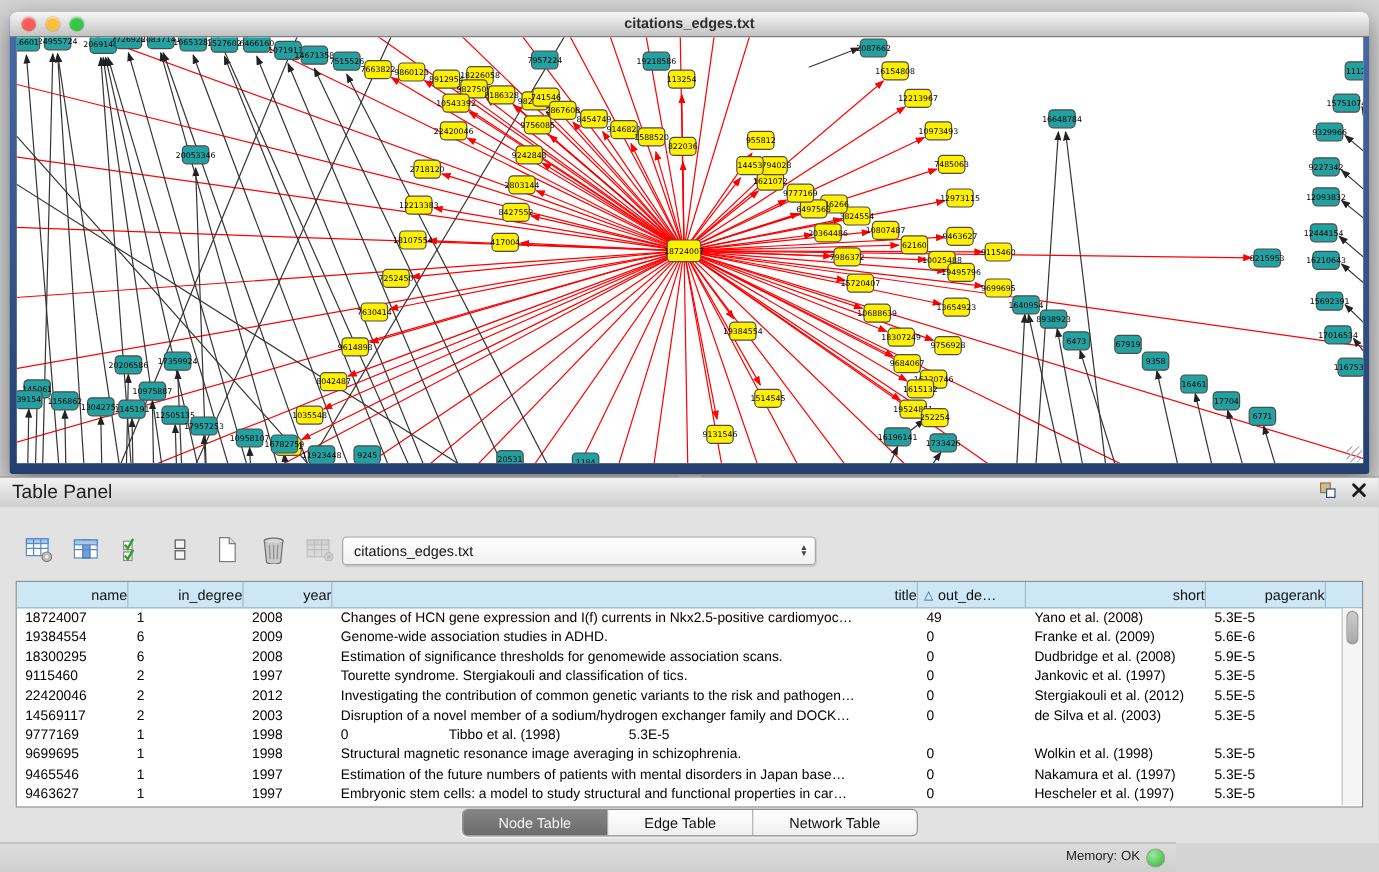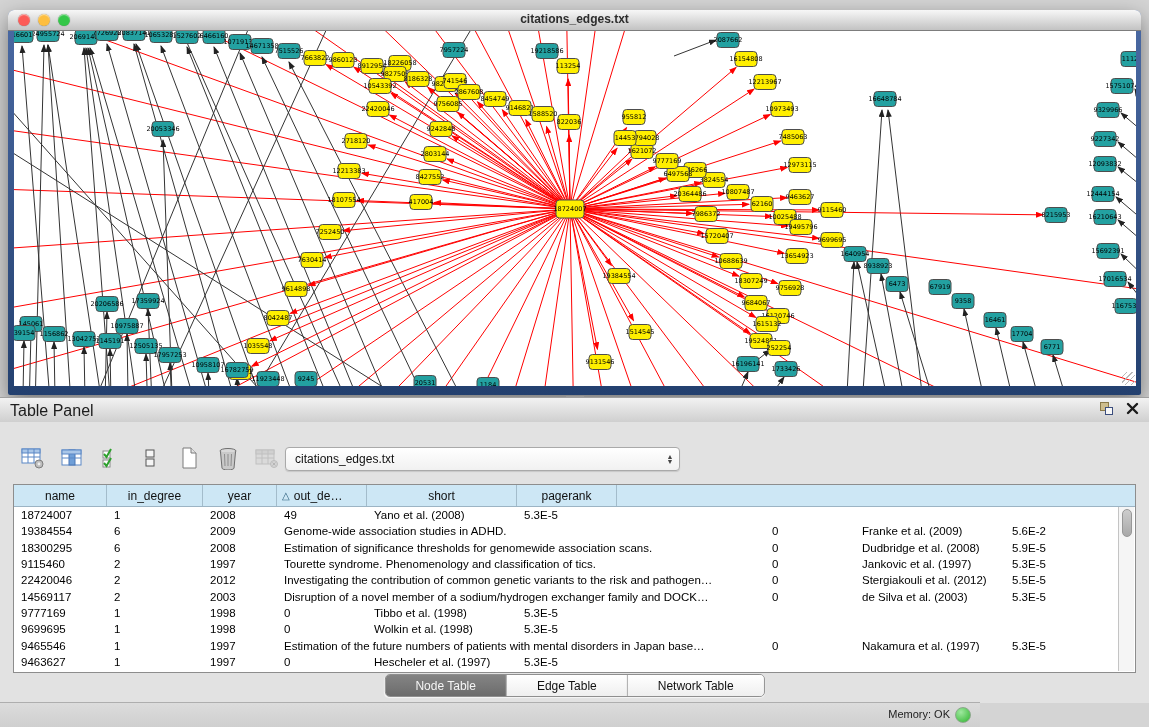--- a/index.html
+++ b/index.html
@@ -35,21 +35,21 @@
   .toolbar{position:absolute;left:18px;top:22px;display:flex;align-items:center;gap:9px;}
   .tbtn{width:30px;height:28px;border:none;background:transparent;display:flex;align-items:center;justify-content:center;padding:0;}
   .fx{font-family:"Liberation Serif",serif;font-style:italic;font-weight:bold;font-size:14px;color:#111;}
   .dropdown{position:absolute;left:285px;top:25px;width:393px;height:22px;background:linear-gradient(#ffffff,#f1f1f1);
         border:1px solid #a9a9a9;border-radius:4px;display:flex;align-items:center;box-shadow:0 1px 1px rgba(0,0,0,.12);}
   .dropdown .val{flex:1;font-size:12px;color:#111;padding-left:9px;}
   .dd-arrows{width:18px;display:flex;flex-direction:column;align-items:center;line-height:5px;font-size:7px;color:#444;}
 
   .tablebox{position:absolute;left:13px;top:62px;width:1121px;height:187px;background:#fff;border:1px solid #8d8d8d;overflow:hidden;}
   .thr{display:flex;height:21px;background:#cde7f5;border-bottom:1px solid #9cb4c4;}
-  .th{display:flex;align-items:center;justify-content:center;font-size:12px;color:#111;
+  .th{display:flex;align-items:center;justify-content:flex-end;font-size:12px;color:#111;
         border-right:1px solid #a3bccb;box-sizing:border-box;overflow:hidden;white-space:nowrap;}
   .th .sortglyph{font-size:10px;margin-right:4px;color:#2c5f7d;}
   .tr{display:flex;height:16.3px;align-items:center;}
   .td{font-size:11.5px;color:#000;overflow:hidden;white-space:nowrap;box-sizing:border-box;padding-left:7px;}
   .c0{width:93px}.c1{width:96px}.c2{width:74px}.c3{width:488px}.c4{width:90px}.c5{width:150px}.c6{width:100px}
   .th.c4{justify-content:flex-start;padding-left:5px;}
   .vscroll{position:absolute;top:22px;right:1px;bottom:1px;width:15px;background:#f5f5f5;border-left:1px solid #c4c4c4;}
   .vthumb{position:absolute;left:3px;top:2px;width:8px;height:26px;border-radius:5px;
         background:linear-gradient(#cdcdcd,#a8a8a8);border:1px solid #979797;}
 
@@ -593,63 +593,67 @@
     <div class="thr" id="thead">
         <div class="th c0">
           <span>name</span>
         </div>
         <div class="th c1">
           <span>in_degree</span>
         </div>
         <div class="th c2">
           <span>year</span>
         </div>
+        <div class="th c3">
+          <span>title</span>
+        </div>
         <div class="th c4">
           <span class="sortglyph">△</span>
           <span>out_de…</span>
         </div>
         <div class="th c5">
           <span>short</span>
         </div>
         <div class="th c6">
           <span>pagerank</span>
         </div>
       </div>
     <div id="tbody">
         <div class="tr">
           <div class="td c0">18724007</div>
           <div class="td c1">1</div>
           <div class="td c2">2008</div>
+          <div class="td c3">Changes of HCN gene expression and I(f) currents in Nkx2.5-positive cardiomyoc…</div>
           <div class="td c4">49</div>
           <div class="td c5">Yano et al. (2008)</div>
           <div class="td c6">5.3E-5</div>
         </div>
         <div class="tr">
           <div class="td c0">19384554</div>
           <div class="td c1">6</div>
           <div class="td c2">2009</div>
           <div class="td c3">Genome-wide association studies in ADHD.</div>
           <div class="td c4">0</div>
           <div class="td c5">Franke et al. (2009)</div>
-          <div class="td c6">5.6E-2</div>
+          <div class="td c6">5.6E-6</div>
         </div>
         <div class="tr">
           <div class="td c0">18300295</div>
           <div class="td c1">6</div>
           <div class="td c2">2008</div>
           <div class="td c3">Estimation of significance thresholds for genomewide association scans.</div>
           <div class="td c4">0</div>
           <div class="td c5">Dudbridge et al. (2008)</div>
           <div class="td c6">5.9E-5</div>
         </div>
         <div class="tr">
           <div class="td c0">9115460</div>
           <div class="td c1">2</div>
           <div class="td c2">1997</div>
-          <div class="td c3">Tourette syndrome. Phenomenology and classification of tics.</div>
+          <div class="td c3">Tourette syndrome. Stergiakouli and classification of tics.</div>
           <div class="td c4">0</div>
           <div class="td c5">Jankovic et al. (1997)</div>
           <div class="td c6">5.3E-5</div>
         </div>
         <div class="tr">
           <div class="td c0">22420046</div>
           <div class="td c1">2</div>
           <div class="td c2">2012</div>
           <div class="td c3">Investigating the contribution of common genetic variants to the risk and pathogen…</div>
           <div class="td c4">0</div>
@@ -670,37 +674,39 @@
           <div class="td c1">1</div>
           <div class="td c2">1998</div>
           <div class="td c4">0</div>
           <div class="td c5">Tibbo et al. (1998)</div>
           <div class="td c6">5.3E-5</div>
         </div>
         <div class="tr">
           <div class="td c0">9699695</div>
           <div class="td c1">1</div>
           <div class="td c2">1998</div>
+          <div class="td c3">Structural magnetic resonance image averaging in schizophrenia.</div>
           <div class="td c4">0</div>
           <div class="td c5">Wolkin et al. (1998)</div>
           <div class="td c6">5.3E-5</div>
         </div>
         <div class="tr">
           <div class="td c0">9465546</div>
           <div class="td c1">1</div>
           <div class="td c2">1997</div>
           <div class="td c3">Estimation of the future numbers of patients with mental disorders in Japan base…</div>
           <div class="td c4">0</div>
           <div class="td c5">Nakamura et al. (1997)</div>
           <div class="td c6">5.3E-5</div>
         </div>
         <div class="tr">
           <div class="td c0">9463627</div>
           <div class="td c1">1</div>
           <div class="td c2">1997</div>
+          <div class="td c3">Embryonic stem cells: a model to study structural and functional properties in car…</div>
           <div class="td c4">0</div>
           <div class="td c5">Hescheler et al. (1997)</div>
           <div class="td c6">5.3E-5</div>
         </div>
       </div>
     <div class="vscroll">
       <div class="vthumb"></div>
     </div>
   </div>
 

